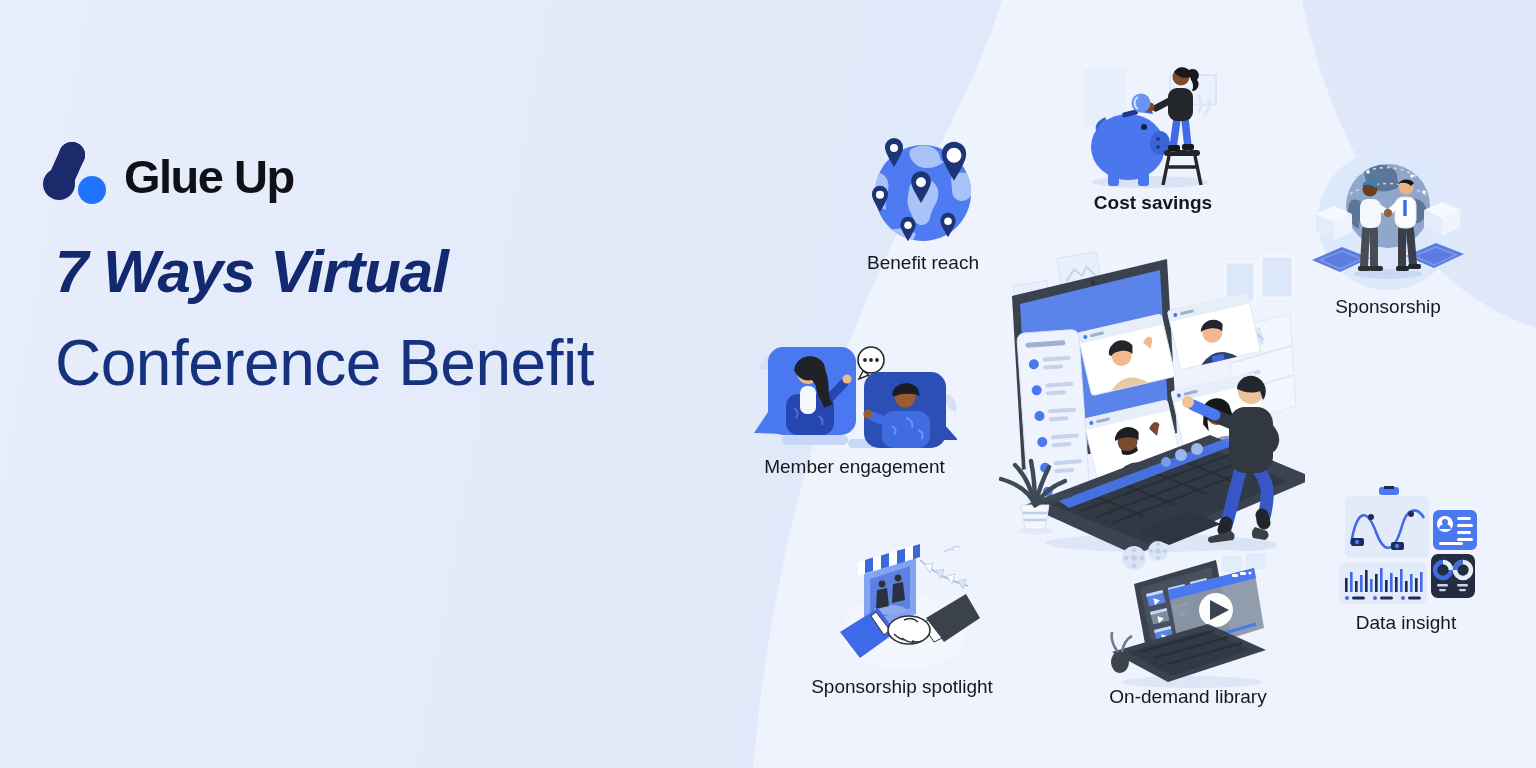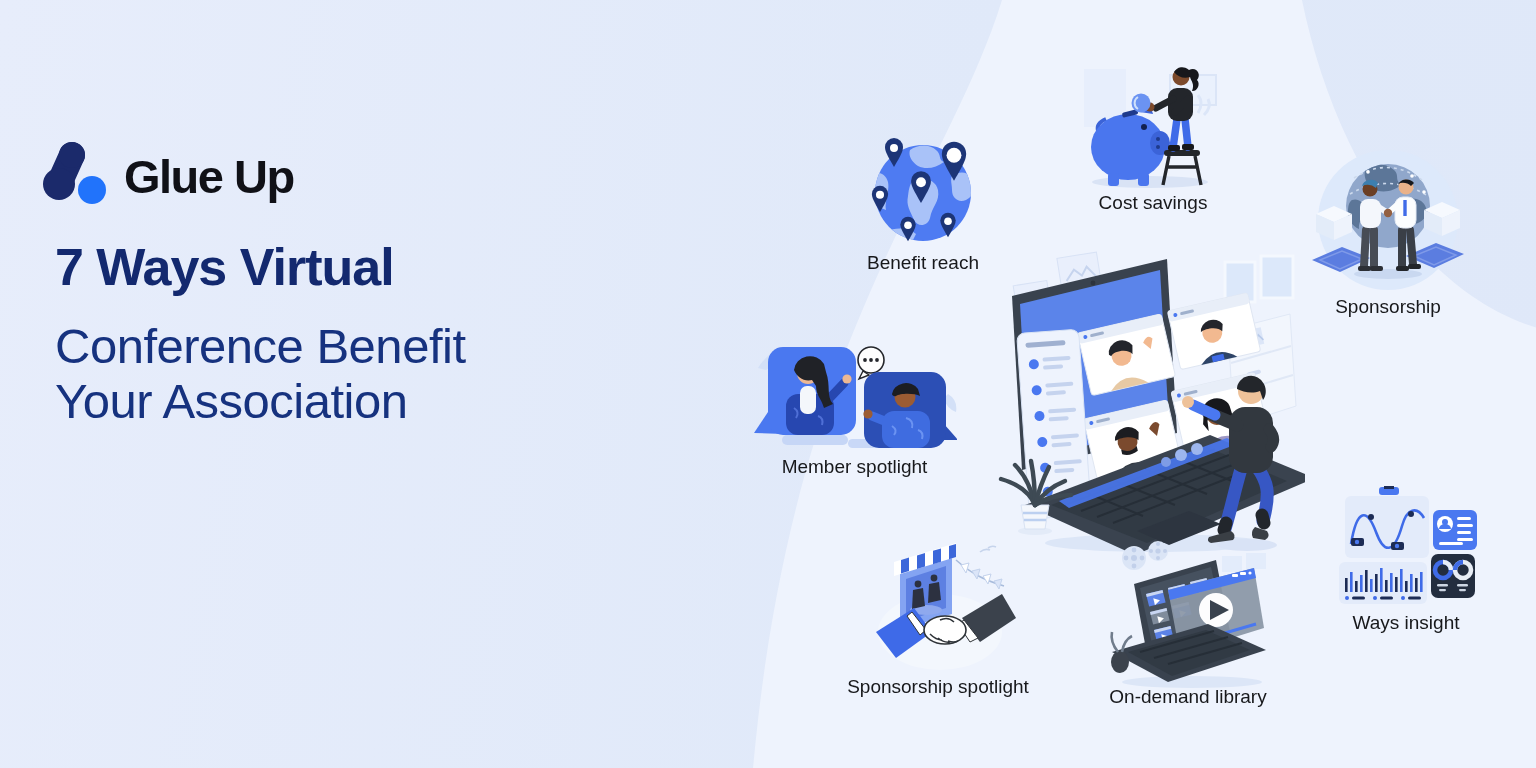--- a/index.html
+++ b/index.html
@@ -15,43 +15,43 @@
   
   .brand { position:absolute; left:40px; top:138px; display:flex; align-items:center; }
   .brand-name {
     margin-left:12px; font-size:47px; font-weight:700; color:#101117;
     letter-spacing:-1.5px;
   }
 
   
   .title-block { position:absolute; left:55px; top:240px; }
   .title-main {
-    font-size:52px; font-weight:700; color:#13296f; letter-spacing:-1px; line-height:1.05;
+    font-size:60px; font-weight:700; color:#13296f; letter-spacing:-1px; line-height:1.05;font-style:italic;
   }
   .title-sub {
-    margin-top:24px; font-size:49px; font-weight:400; color:#16327f; line-height:1.13;
+    margin-top:24px; font-size:64px; font-weight:400; color:#16327f; line-height:1.13;
     letter-spacing:-0.5px;
   }
 
   
   figure.benefit { position:absolute; }
   figure.benefit figcaption {
     position:absolute; left:50%; transform:translateX(-50%);
     white-space:nowrap; font-size:19px; color:#17181b; text-align:center;
   }
 
   .f-global   { left:866px; top:136px; width:114px; height:114px; }
   .f-global   figcaption { top:116px; }
   .f-cost     { left:1078px; top:55px;  width:150px; height:135px; }
-  .f-cost     figcaption { top:137px; }
+  .f-cost     figcaption { top:137px;font-weight:bold; }
   .f-network  { left:1308px; top:148px; width:160px; height:150px; }
   .f-network  figcaption { top:148px; }
   .f-member   { left:752px; top:338px; width:205px; height:112px; }
   .f-member   figcaption { top:118px; }
-  .f-sponsor  { left:860px; top:538px; width:156px; height:140px; }
+  .f-sponsor  { left:824px; top:538px; width:156px; height:140px; }
   .f-sponsor  figcaption { top:138px; }
   .f-ondemand { left:1072px; top:540px; width:168px; height:148px;margin-left:32px; }
   .f-ondemand figcaption { top:146px; }
   .f-data     { left:1335px; top:486px; width:142px; height:122px; }
   .f-data     figcaption { top:126px; }
 
   .center-art { position:absolute; left:985px; top:243px; width:320px; height:310px; }
 </style>
 </head>
 <body>
@@ -69,21 +69,20 @@
       <circle cx="19" cy="46" r="16" fill="#1b2a6b"></circle>
       <circle cx="52" cy="52" r="14" fill="#2173fb"></circle>
     </svg>
     <span class="brand-name">Glue Up</span>
   </header>
 
   <div class="title-block">
     <div class="title-main">7 Ways Virtual</div>
     <div class="title-sub">
       <div>Conference Benefit</div>
-      <div>Your Association</div>
     </div>
   </div>
 
   <figure class="benefit f-global">
     <svg width="114" height="114" viewBox="0 0 114 114">
       <defs>
           <clipPath id="gclip1">
             <circle cx="57" cy="57" r="48"></circle>
           </clipPath>
         </defs>
@@ -252,21 +251,21 @@
         <path d="M192,86 L206,102 L180,102 Z" fill="#2c4fb5"></path>
         <rect x="112" y="34" width="82" height="76" rx="15" fill="#2c4fb5"></rect>
         <path d="M140,86 L120,78" stroke="#3f6ce0" stroke-width="9" stroke-linecap="round"></path>
         <circle cx="116" cy="76" r="4.6" fill="#9c5c33"></circle>
         <rect x="130" y="73" width="48" height="37" rx="12" fill="#3f6ce0"></rect>
         <path d="M140,88 q6,4 2,9 M154,80 q8,2 6,10 M166,92 q6,2 4,9" stroke="#6b93f2" stroke-width="2" fill="none"></path>
         <circle cx="153" cy="59" r="10.5" fill="#9c5c33"></circle>
         <path d="M140,56 a14,12 0 0 1 26,-5 l2,7 c-5,-3 -20,-3 -24,0 c-2,1 -4,-1 -4,-2 z" fill="#1c1d22"></path>
       </g>
     </svg>
-    <figcaption>Member spotlight</figcaption>
+    <figcaption>Member engagement</figcaption>
   </figure>
 
   <div class="center-art">
     <svg width="320" height="310" viewBox="0 0 320 310">
 
       <g>
         <g transform="rotate(-9 47 53)">
             <rect x="30" y="40" width="34" height="26" fill="#e9effc" stroke="#d8e2f5"></rect>
             <path d="M36,60 l8,-9 l6,6 l5,-7 l7,10" stroke="#c6d4ee" stroke-width="2" fill="none"></path>
           </g>
@@ -607,16 +606,16 @@
         <circle cx="128" cy="84" r="8" fill="none" stroke="#e8edf5" stroke-width="4.6"></circle>
         <path d="M128,76 a8,8 0 0 0 -8,8" fill="none" stroke="#3f6be8" stroke-width="4.6"></path>
         <g fill="#cdd6e4">
             <rect x="102" y="98" width="11" height="2.6" rx="1.3"></rect>
             <rect x="104" y="103" width="7" height="2.2" rx="1.1"></rect>
             <rect x="122" y="98" width="11" height="2.6" rx="1.3"></rect>
             <rect x="124" y="103" width="7" height="2.2" rx="1.1"></rect>
           </g>
       </g>
     </svg>
-    <figcaption>Ways insight</figcaption>
+    <figcaption>Data insight</figcaption>
   </figure>
 
 </div>
 
 </body></html>

